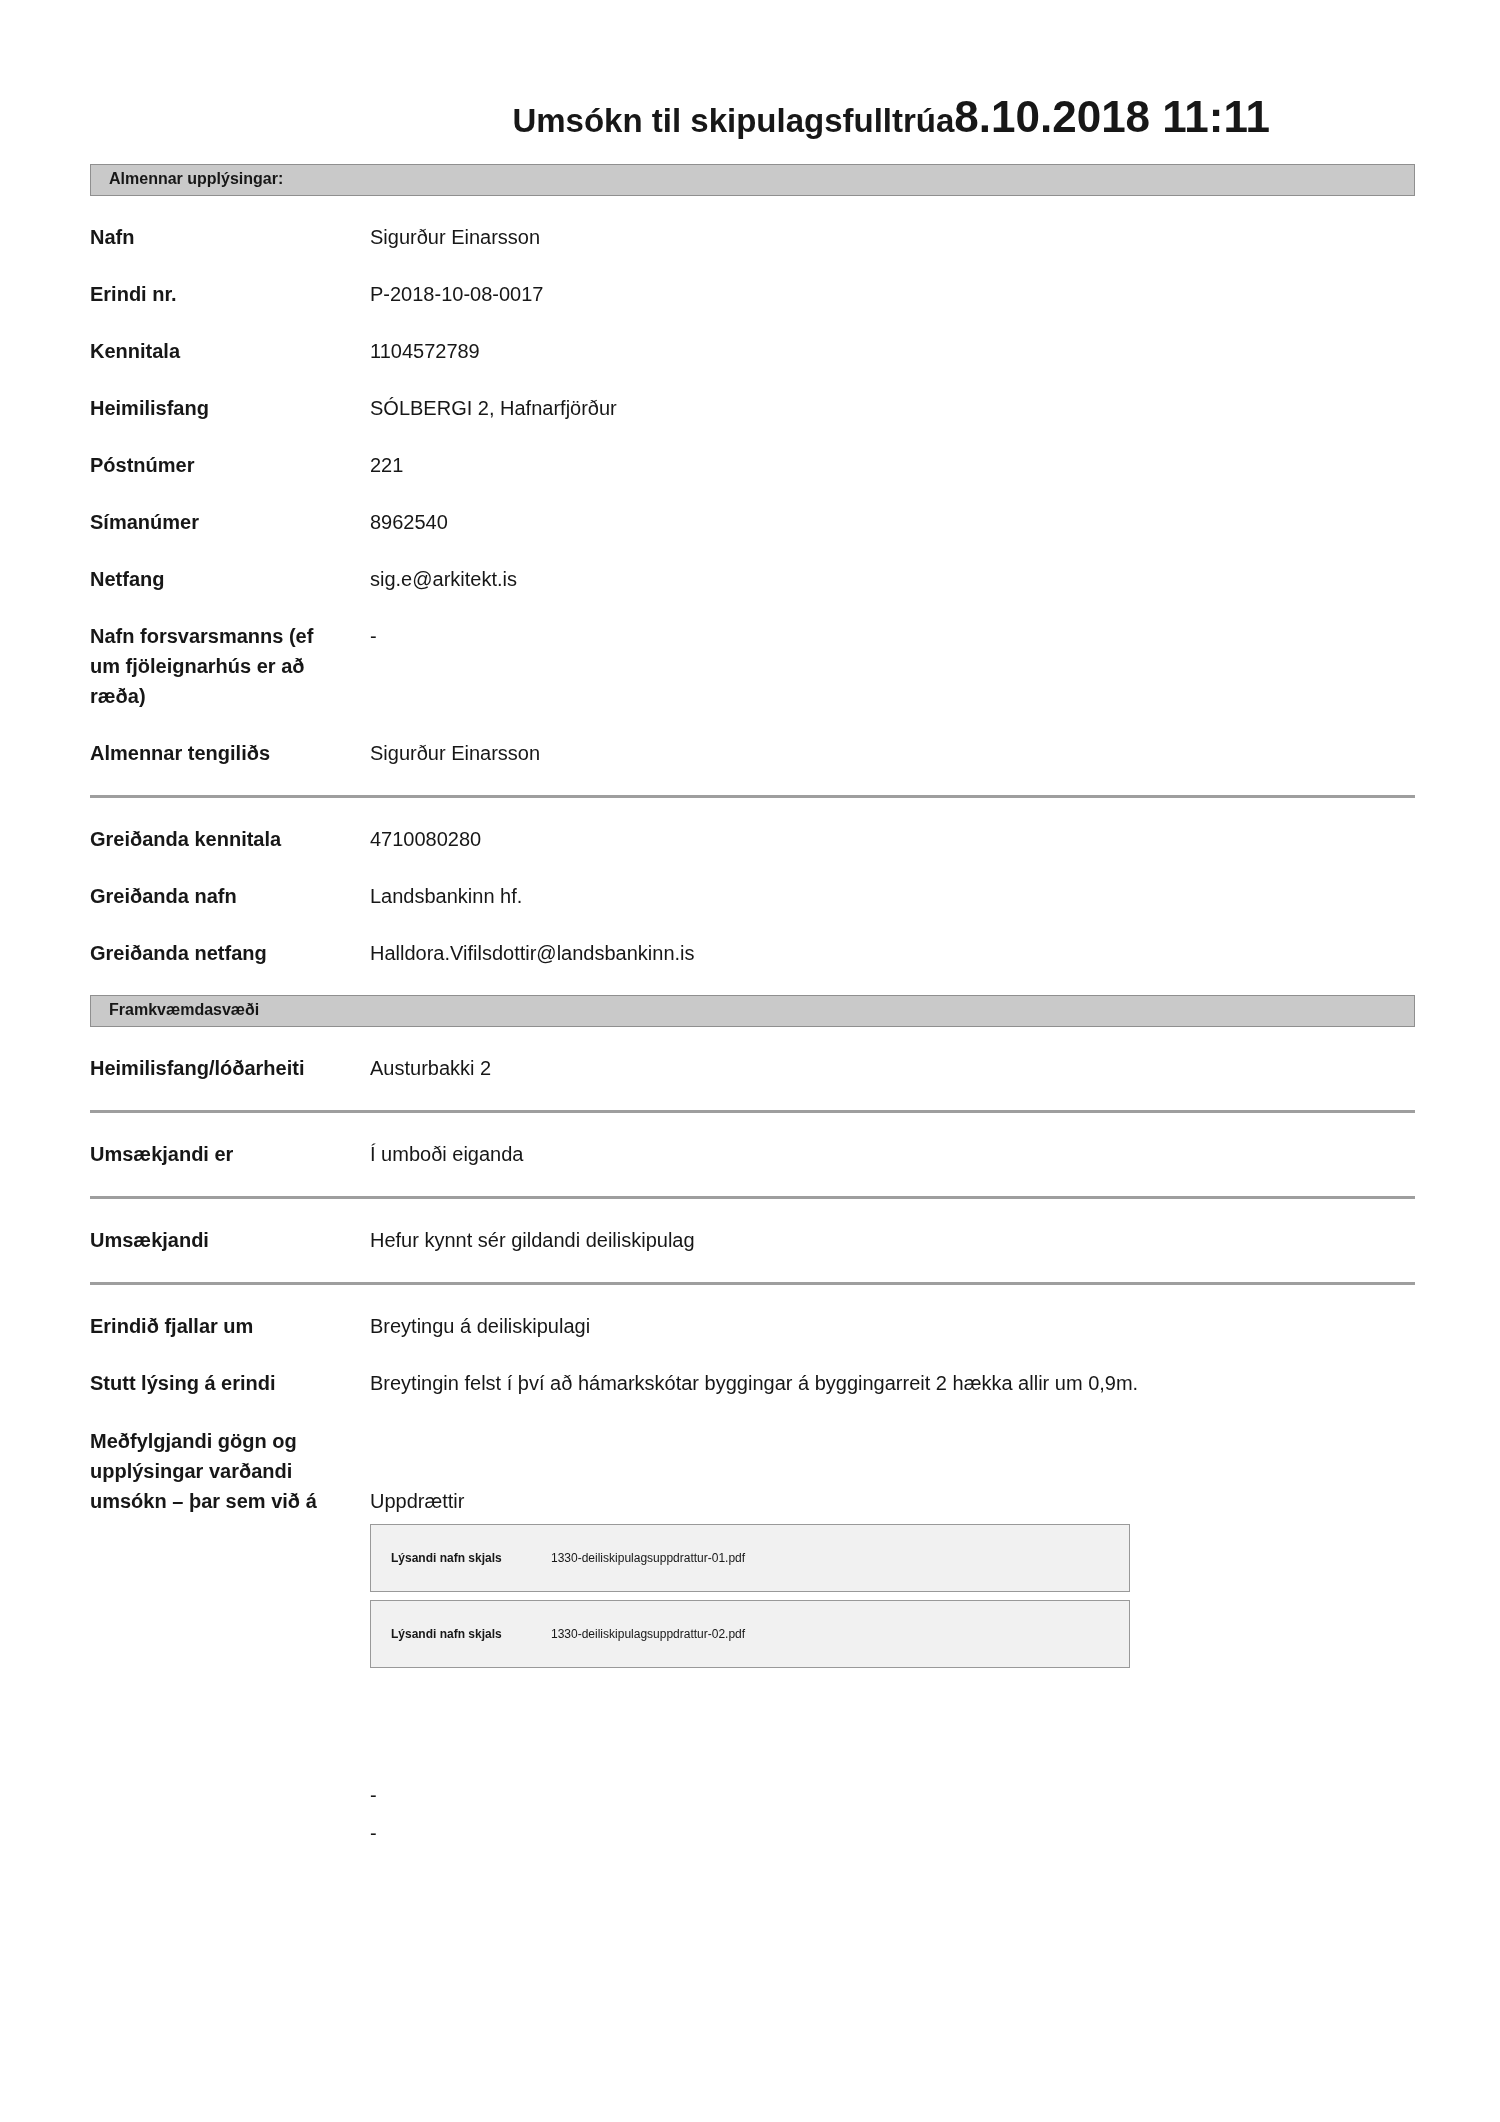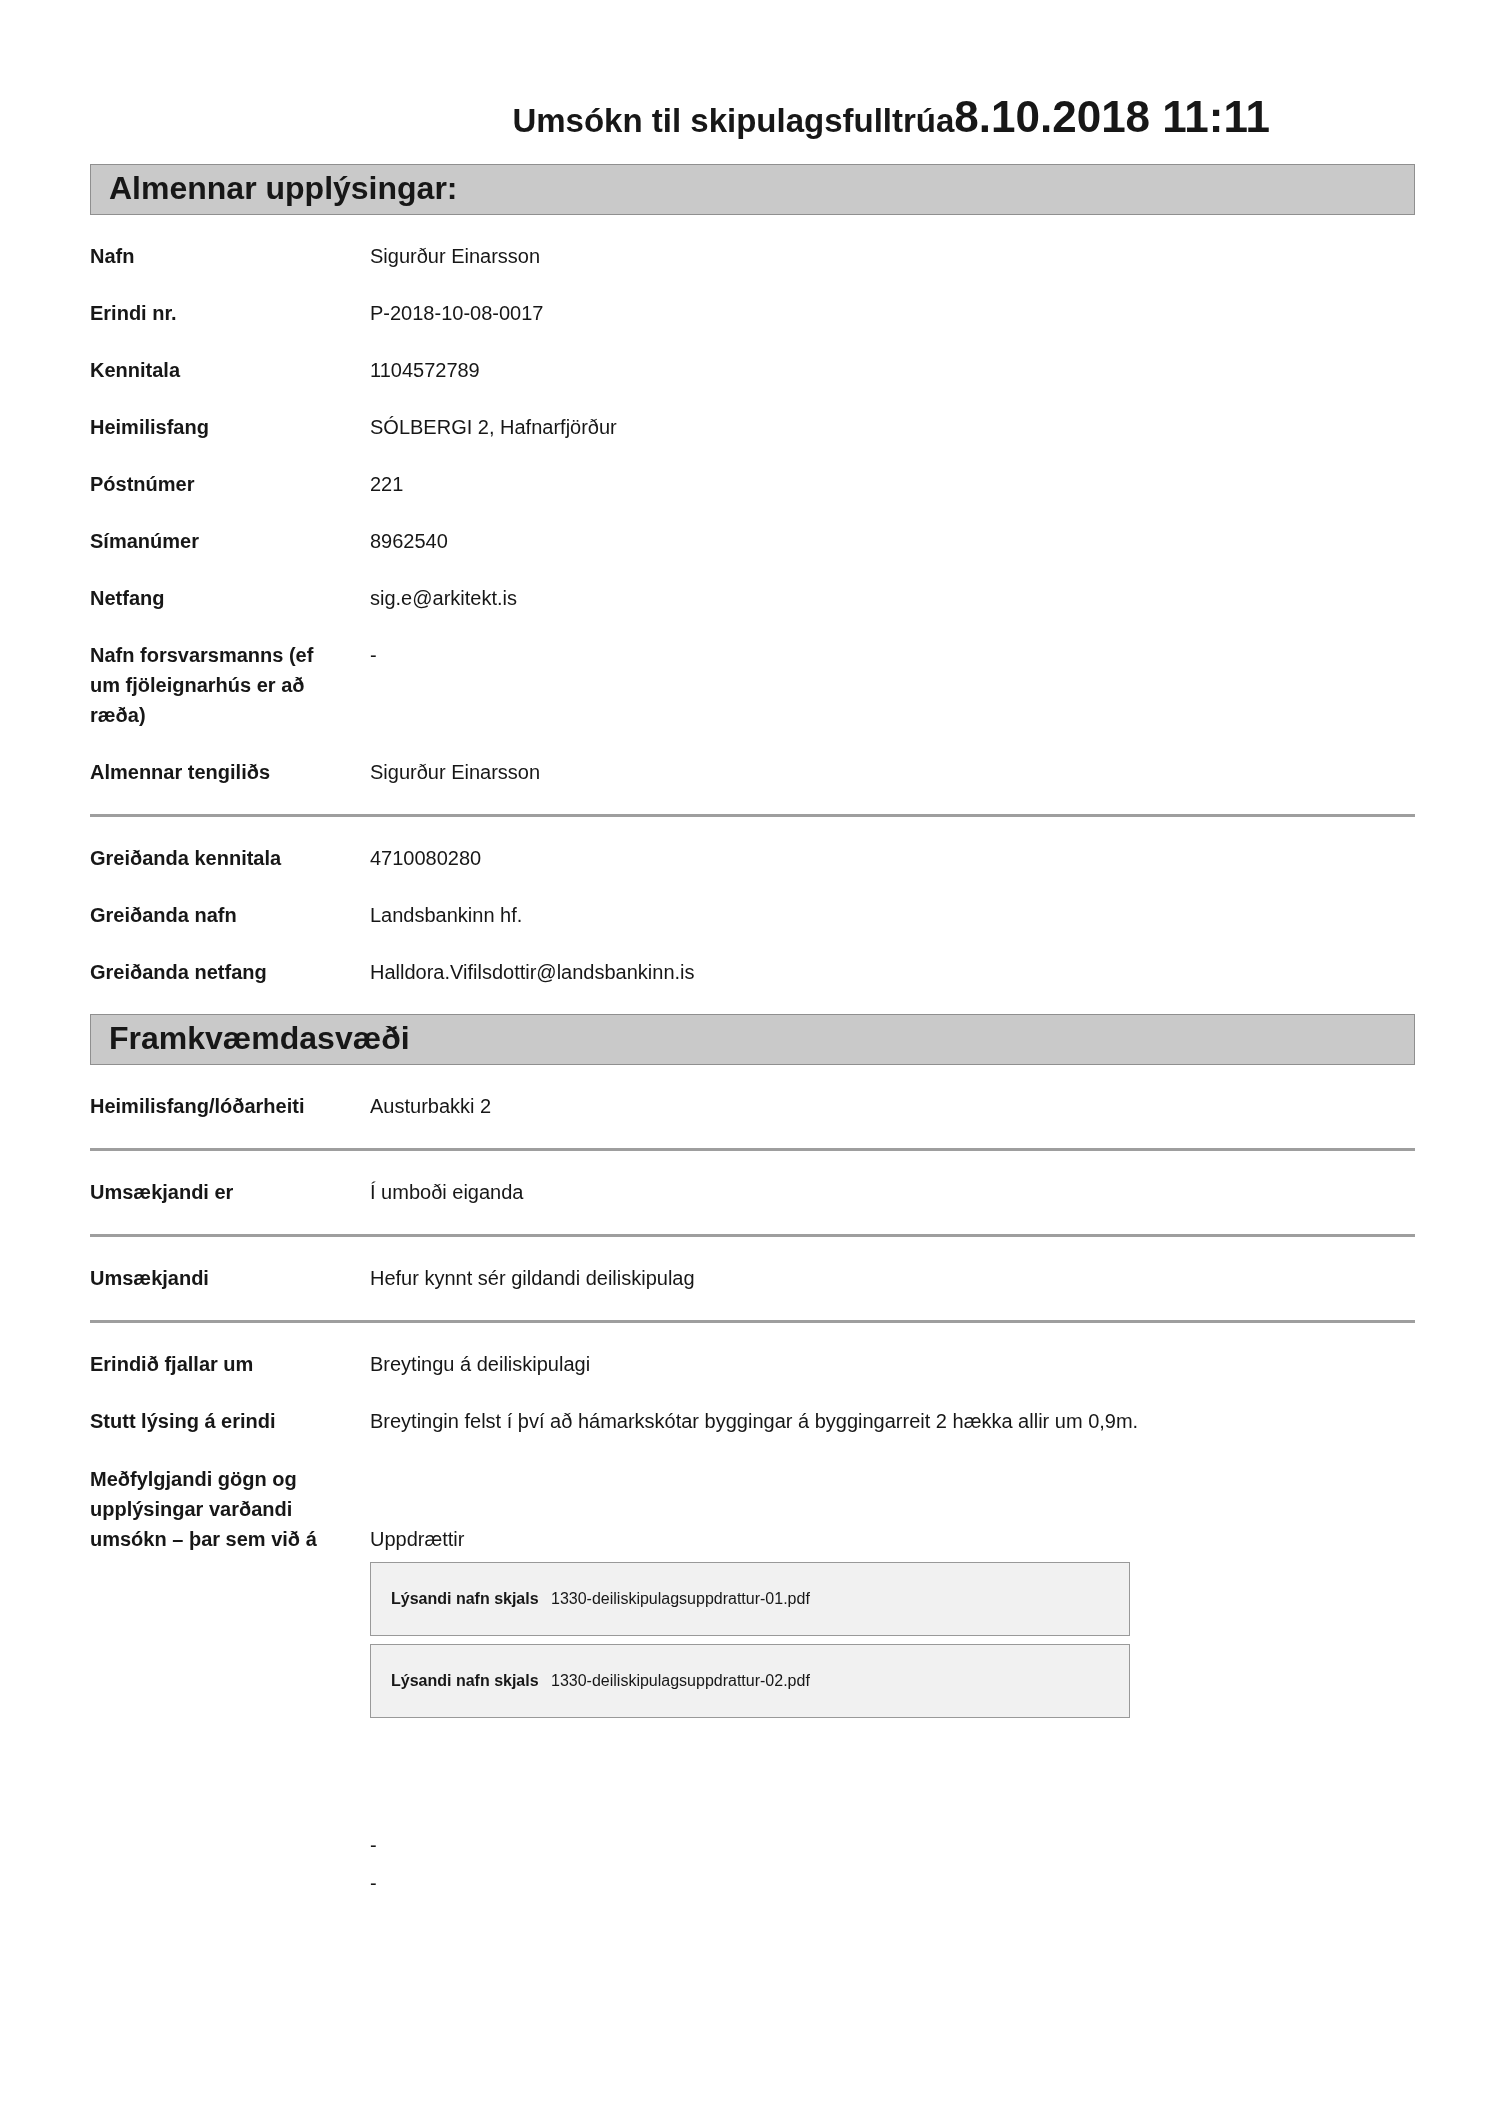--- a/index.html
+++ b/index.html
@@ -19,21 +19,21 @@
     align-items: baseline;
     margin-bottom: 22px;
   }
   .doc-title { font-size: 33px; font-weight: bold; }
   .doc-timestamp { font-size: 44px; font-weight: bold; margin-right: 145px; }
 
   .section-bar {
     background: #c9c9c9;
     border: 1px solid #8f8f8f;
     padding: 5px 34px 7px 18px;
-    font-size: 32px;
+    font-size: 16px;
     font-weight: bold;
     margin-bottom: 26px;
   }
 
   .row {
     display: flex;
     margin-bottom: 27px;
     font-size: 20px;
     line-height: 1.5;
   }
@@ -55,21 +55,21 @@
   .attach-row { margin-top: 28px; margin-bottom: 0; }
   .group-label { margin-top: 60px; margin-bottom: 8px; }
 
   .file-box {
     width: 760px;
     background: #f1f1f1;
     border: 1px solid #999999;
     padding: 24px 20px;
     display: flex;
     margin-bottom: 8px;
-    font-size: 16px;
+    font-size: 12px;
     line-height: 1.5;
   }
   .file-box .file-label { flex: none; width: 160px; font-weight: bold; }
   .file-box .file-name { flex: 1; min-width: 0; }
 
   .trailing { font-size: 20px; line-height: 1.5; }
   .trailing.first { margin-top: 112px; }
   .trailing.second { margin-top: 8px; }
 </style>
 </head>

